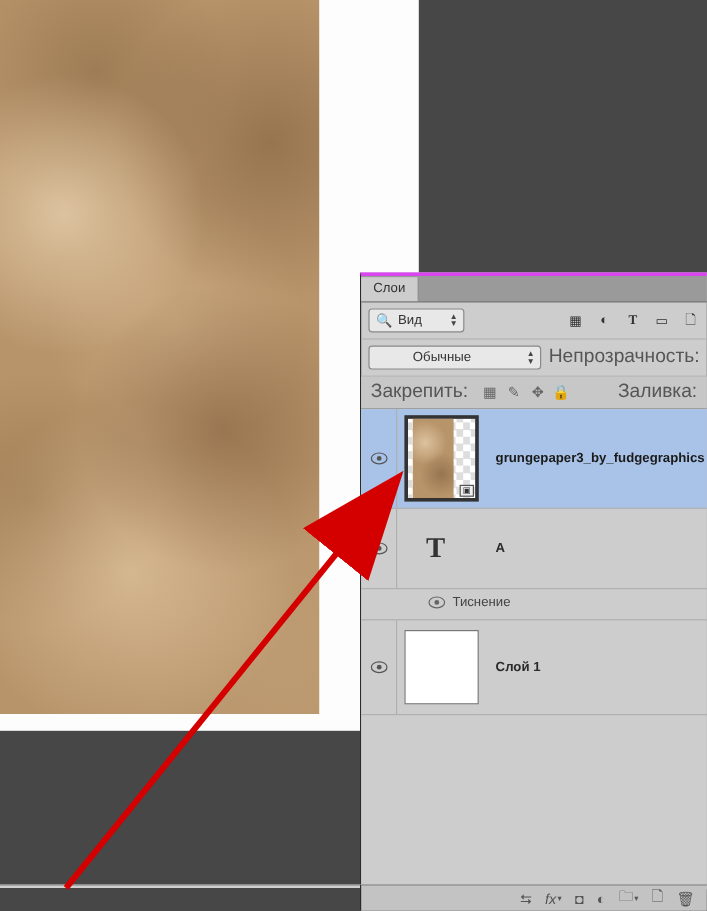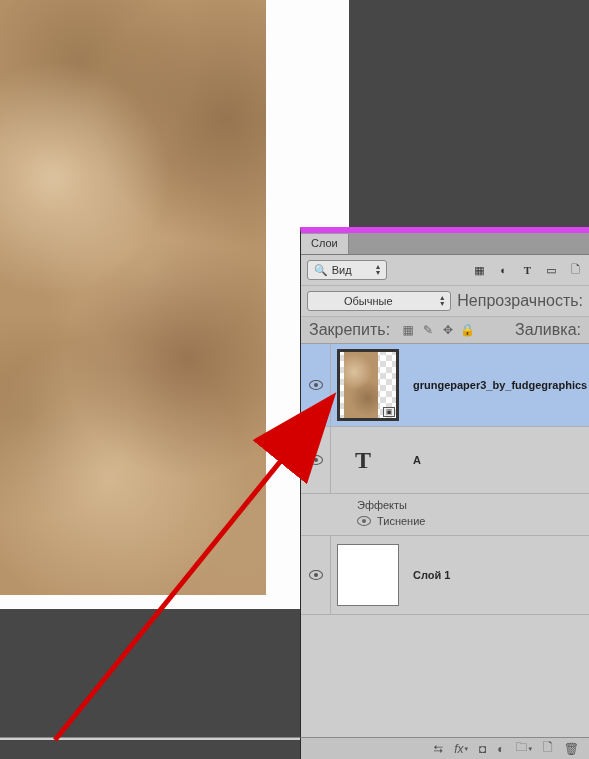--- a/index.html
+++ b/index.html
@@ -50,21 +50,21 @@
   border-top: 1px solid #888;
 }
 
 
 .panel {
   position: absolute;
   left: 300px; top: 227px;
   width: 289px;
   background: #cdcdcd;
   border-left: 1px solid #2a2a2a;
-  border-top: 6px solid #d946ef;
+  border-top: 3px solid #d946ef;
 }
 .panel-tabs {
   display: flex;
   background: #9a9a9a;
   height: 22px;
   align-items: flex-end;
   border-bottom: 1px solid #7a7a7a;
 }
 .tab {
   background: #cdcdcd;
@@ -283,23 +283,20 @@
     <div class="layer layer-text-a">
       <div class="vis-col">
           <div class="eye"></div>
         </div>
       <div class="thumb-text-big">T</div>
       <span class="layer-label">A</span>
     </div>
 
     <div class="effects-block">
       <div class="fx-row">
-        <span>Эффекты</span>
-      </div>
-      <div class="fx-row">
         <div class="fx-eye"></div>
         <span>Тиснение</span>
       </div>
     </div>
 
     <div class="layer">
       <div class="vis-col">
           <div class="eye"></div>
         </div>
       <div class="thumb-white"></div>

